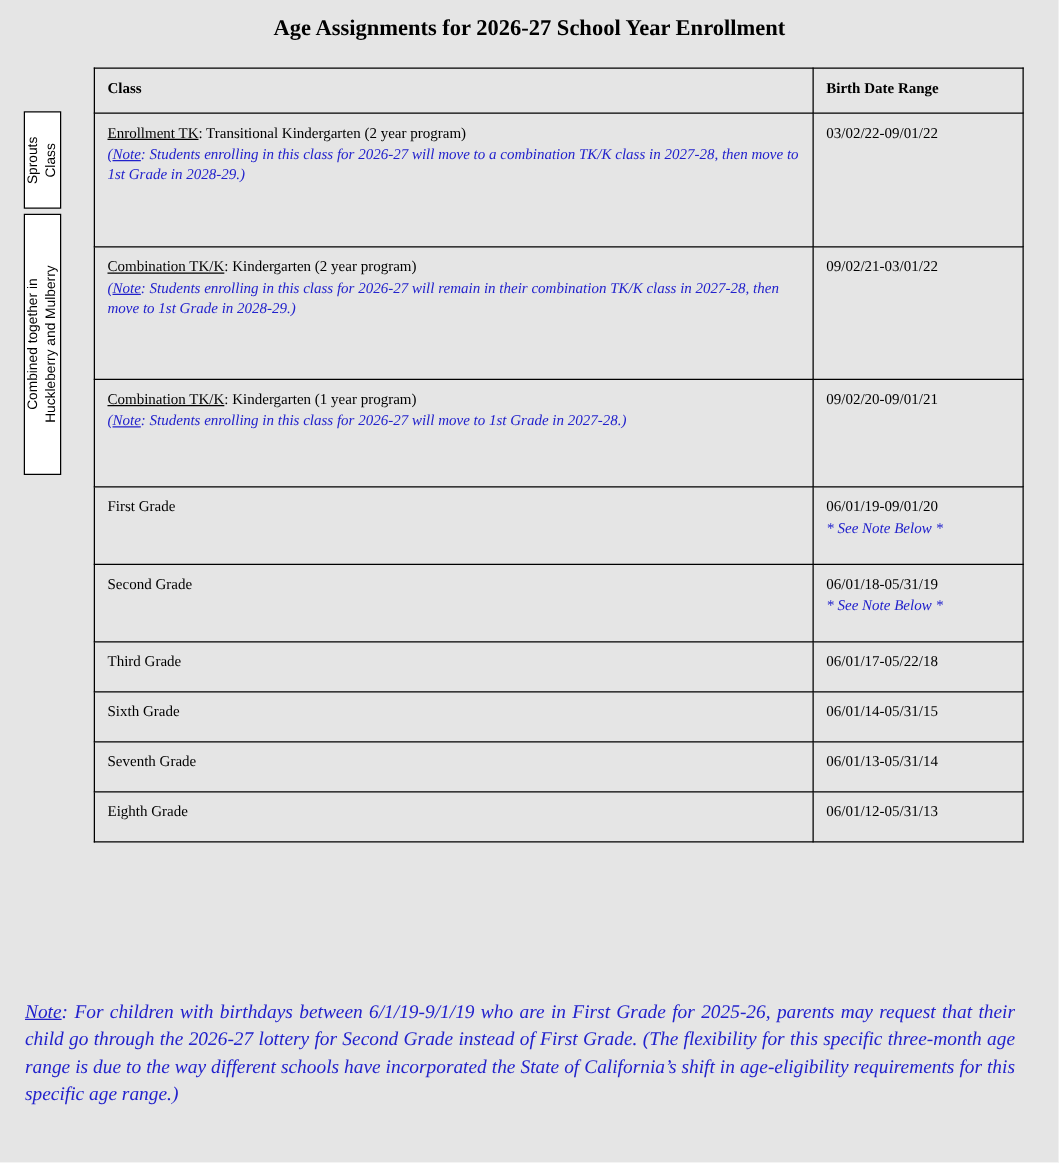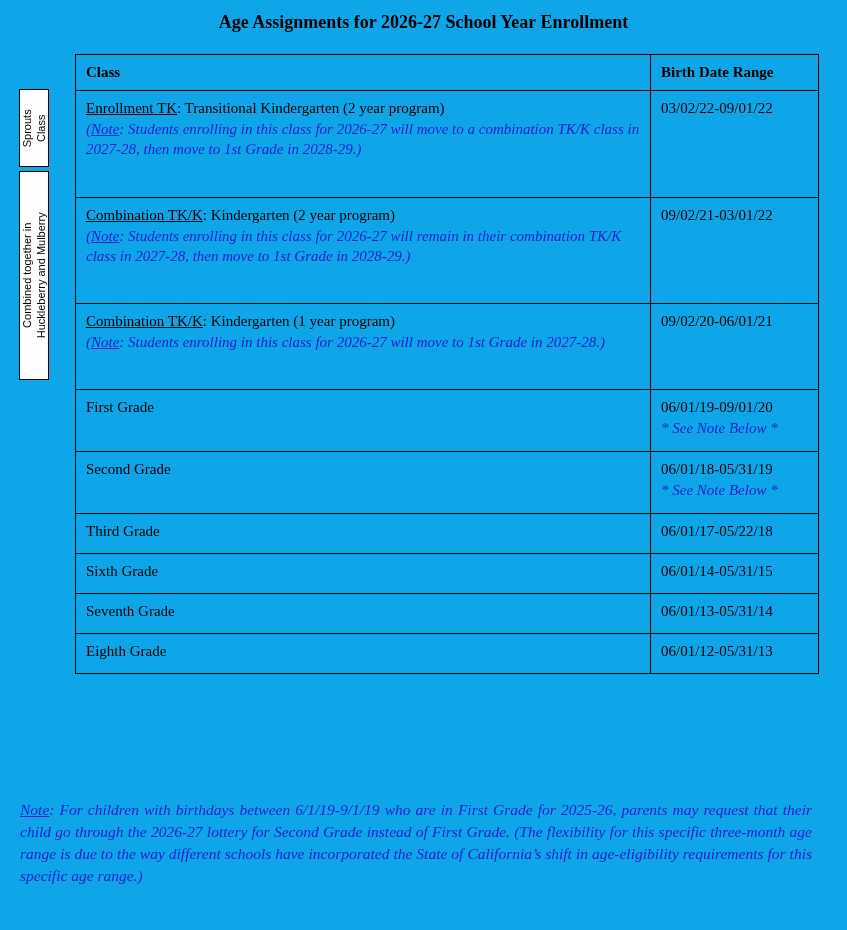--- a/index.html
+++ b/index.html
@@ -2,36 +2,36 @@
 <html style="--note-blue: #2222cc; --border-black: #000000;"><head>
 <meta charset="utf-8">
 <style>
   * { margin: 0; padding: 0; box-sizing: border-box; }
   html, body { background: #ffffff; }
   body {
     width: 847px; height: 930px;
     font-family: "Liberation Serif", serif;
     color: #000;
   }
-  .page { position: relative; width: 847px; height: 930px; overflow: hidden; background: #0ea5e9; }
+  .page { position: relative; width: 847px; height: 930px; overflow: hidden; background: #e5e5e5; }
 
   .title {
     position: absolute; top: 12px; left: 0; width: 100%;
     text-align: center; font-size: 18px; font-weight: bold;
   }
 
   table.enroll {
     position: absolute; left: 75px; top: 54px; width: 743px;
     border-collapse: collapse; table-layout: fixed;
   }
   .enroll th, .enroll td {
     border: 1px solid var(--border-black, #000);
     vertical-align: top; text-align: left;
     padding: 7px 10px;
-    font-size: 15px; line-height: 1.38;
+    font-size: 12px; line-height: 1.38;
   }
   .enroll th { font-weight: bold; }
   .col-class { width: 575px; }
   .col-range { width: 168px; }
 
   .rh36  { height: 36px; }
   .rh107 { height: 107px; }
   .rh106 { height: 106px; }
   .rh86  { height: 86px; }
   .rh62  { height: 62px; }
@@ -112,21 +112,21 @@
           <div>09/02/21-03/01/22</div>
         </td>
       </tr>
 
       <tr class="rh86">
         <td>
           <div><span class="u">Combination TK/K</span><span>: Kindergarten (1 year program)</span></div>
           <div class="note"><span>(</span><span class="u">Note</span><span>: Students enrolling in this class for 2026-27 will move to 1st Grade in 2027-28.)</span></div>
         </td>
         <td>
-          <div>09/02/20-06/01/21</div>
+          <div>09/02/20-09/01/21</div>
         </td>
       </tr>
 
       <tr class="rh62">
         <td><span>First Grade</span></td>
         <td>
           <div>06/01/19-09/01/20</div>
           <div class="note">* See Note Below *</div>
         </td>
       </tr>

